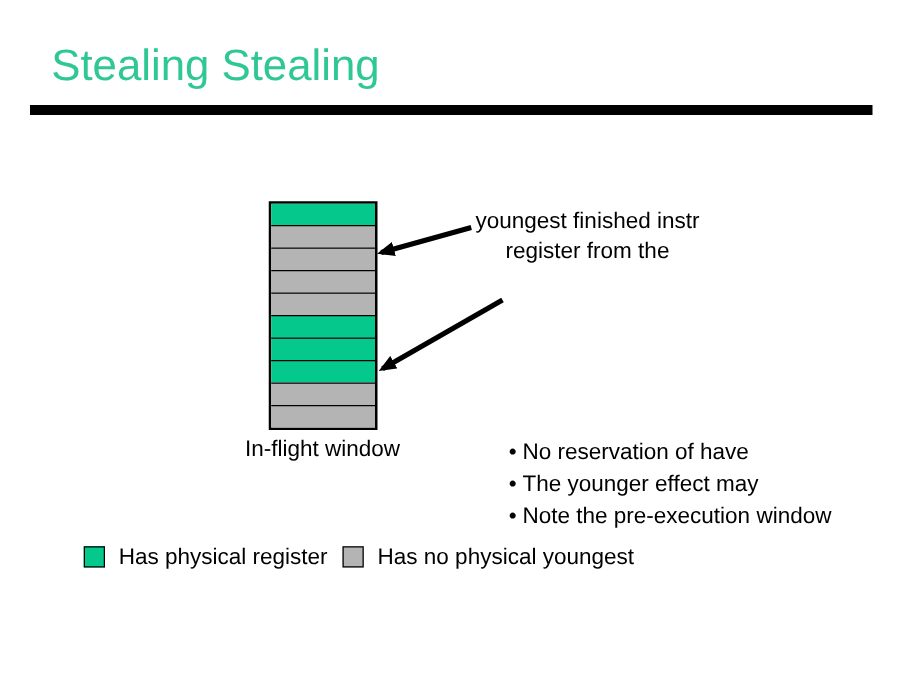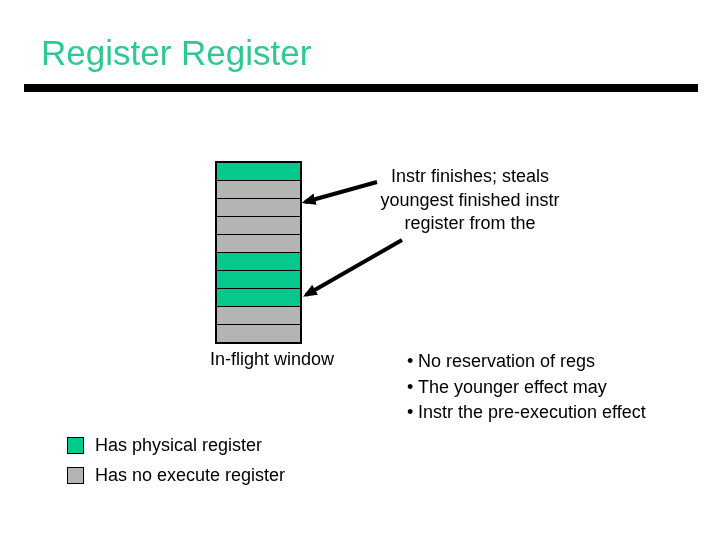--- a/index.html
+++ b/index.html
@@ -64,35 +64,34 @@
     top: 165px;
     width: 230px;
     text-align: center;
     font-size: 18px;
     line-height: 23.5px;
   }
 
   
   .window-label {
     position: absolute;
-    left: 197px;
+    left: 183px;
     top: 347px;
     width: 150px;
     text-align: center;
     font-size: 18px;
     line-height: 24px;
   }
 
   
   .legend {
     position: absolute;
     left: 67px;
     top: 436px;
     display: flex;
-    flex-direction: column;
     gap: 12px;
   }
   .legend-row { display: flex; align-items: center; height: 18px; }
   .swatch {
     width: 15px;
     height: 15px;
     border: 1.5px solid #000000;
     flex: 0 0 auto;
   }
   .swatch[data-state="has-reg"] { background: #05c98c; }
@@ -109,21 +108,21 @@
   }
   .note-item { display: flex; }
   .note-dot { width: 11px; flex: 0 0 auto; }
   .note-lines div { white-space: nowrap; }
 </style>
 </head>
 <body>
 
 <div class="slide">
 
-  <div class="title">Register Register</div>
+  <div class="title">Stealing Stealing</div>
   <div class="title-rule"></div>
 
   <div class="stack">
     <div class="row" data-state="has-reg"></div>
     <div class="row" data-state="no-reg"></div>
     <div class="row" data-state="no-reg"></div>
     <div class="row" data-state="no-reg"></div>
     <div class="row" data-state="no-reg"></div>
     <div class="row" data-state="has-reg"></div>
     <div class="row" data-state="has-reg"></div>
@@ -136,52 +135,51 @@
     <defs>
       <marker id="ah" markerUnits="userSpaceOnUse" markerWidth="14" markerHeight="12" viewBox="0 0 12 10" refX="9" refY="5" orient="auto">
         <polygon points="0,0 12,5 0,10" fill="#000000"></polygon>
       </marker>
     </defs>
     <line x1="377" y1="182" x2="305" y2="202" stroke="#000000" stroke-width="4" marker-end="url(#ah)"></line>
     <line x1="402" y1="240" x2="306" y2="295" stroke="#000000" stroke-width="4" marker-end="url(#ah)"></line>
   </svg>
 
   <div class="annotation">
-    <div>Instr finishes; steals</div>
     <div>youngest finished instr</div>
     <div>register from the</div>
   </div>
 
   <div class="window-label">In-flight window</div>
 
   <div class="legend">
     <div class="legend-row">
       <span class="swatch" data-state="has-reg"></span>
       <span class="legend-label">Has physical register</span>
     </div>
     <div class="legend-row">
       <span class="swatch" data-state="no-reg"></span>
-      <span class="legend-label">Has no execute register</span>
+      <span class="legend-label">Has no physical youngest</span>
     </div>
   </div>
 
   <div class="notes">
     <div class="note-item">
       <span class="note-dot">•</span>
       <div class="note-lines">
-        <div>No reservation of regs</div>
+        <div>No reservation of have</div>
       </div>
     </div>
     <div class="note-item">
       <span class="note-dot">•</span>
       <div class="note-lines">
         <div>The younger effect may</div>
       </div>
     </div>
     <div class="note-item">
       <span class="note-dot">•</span>
       <div class="note-lines">
-        <div>Instr the pre-execution effect</div>
+        <div>Note the pre-execution window</div>
       </div>
     </div>
   </div>
 
 </div>
 
 </body></html>

